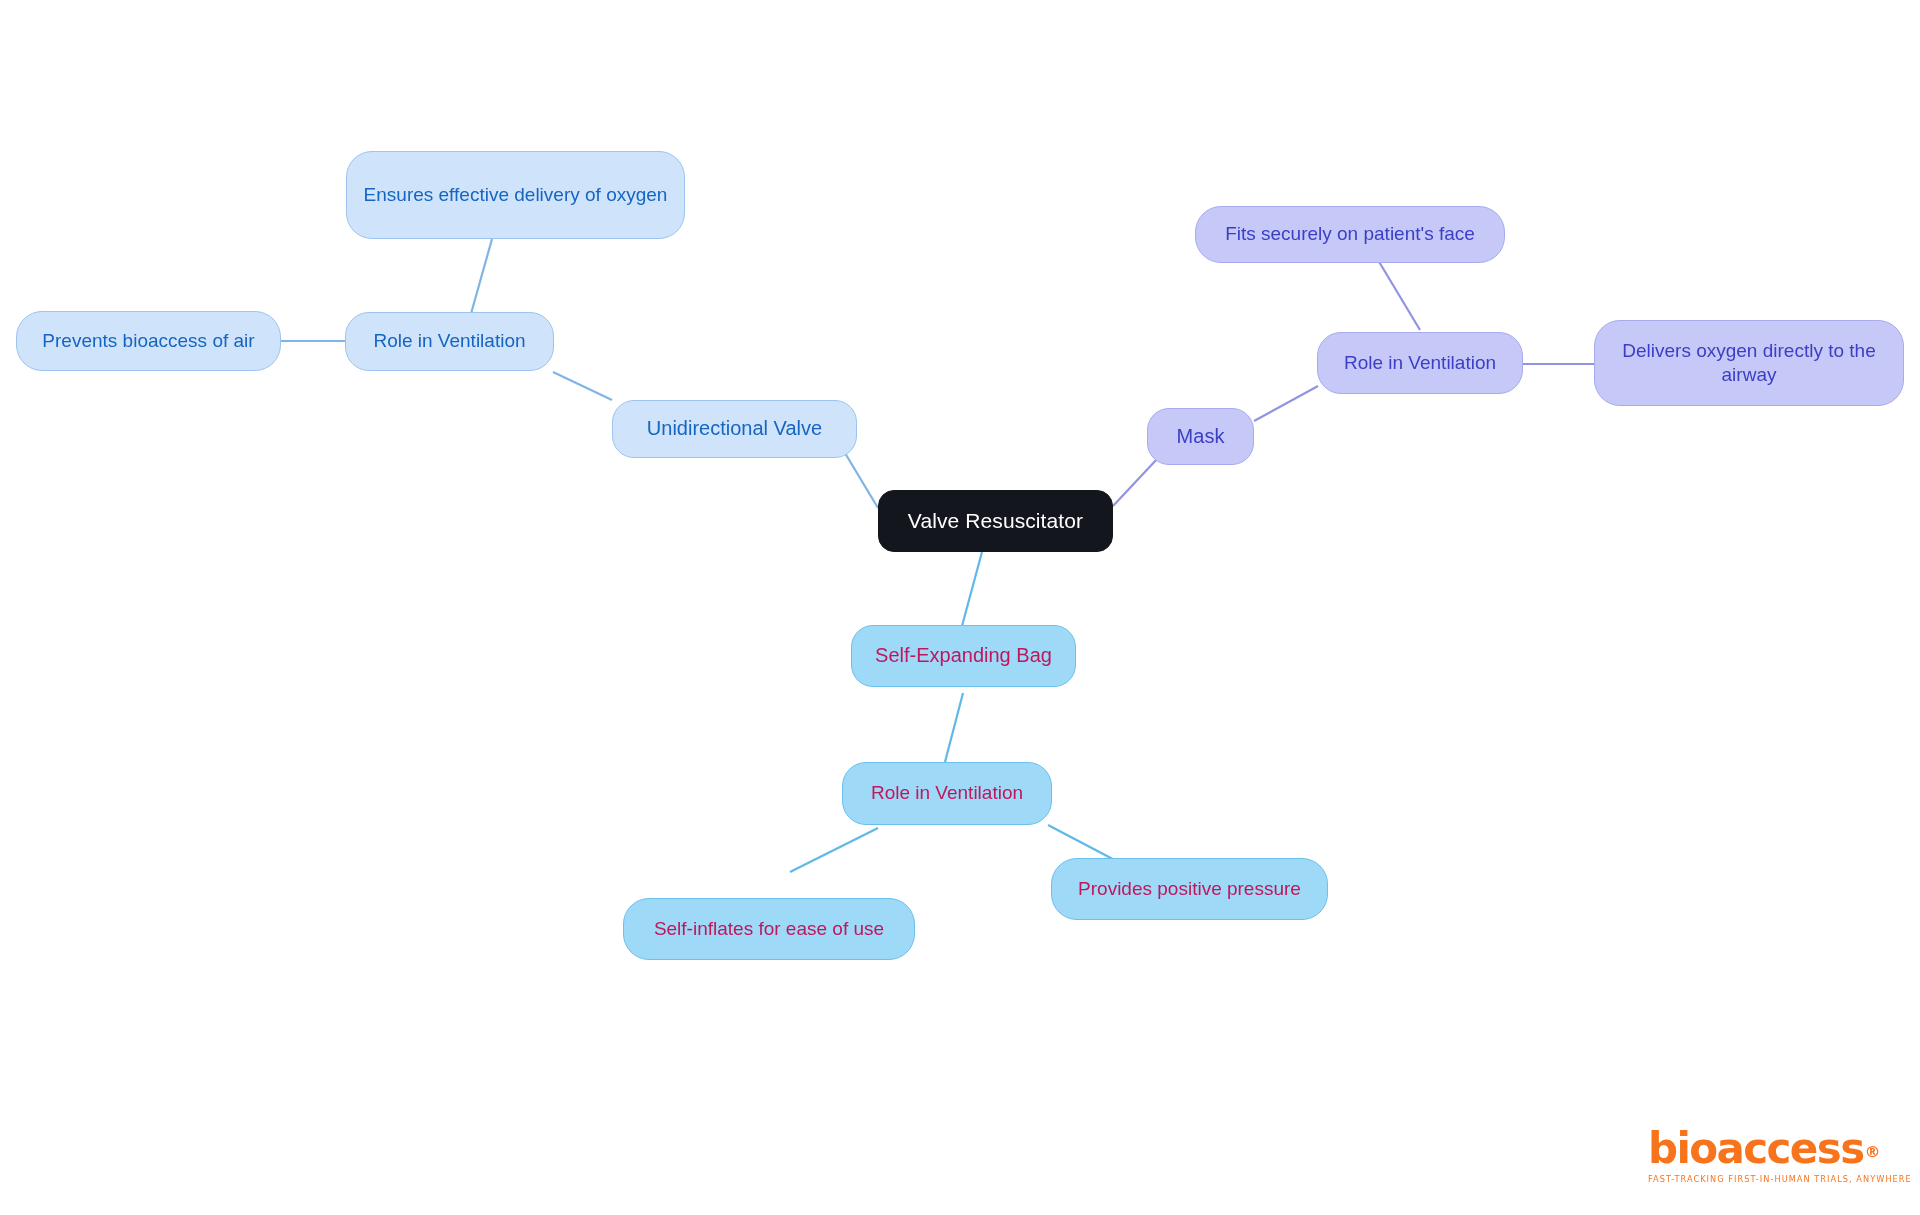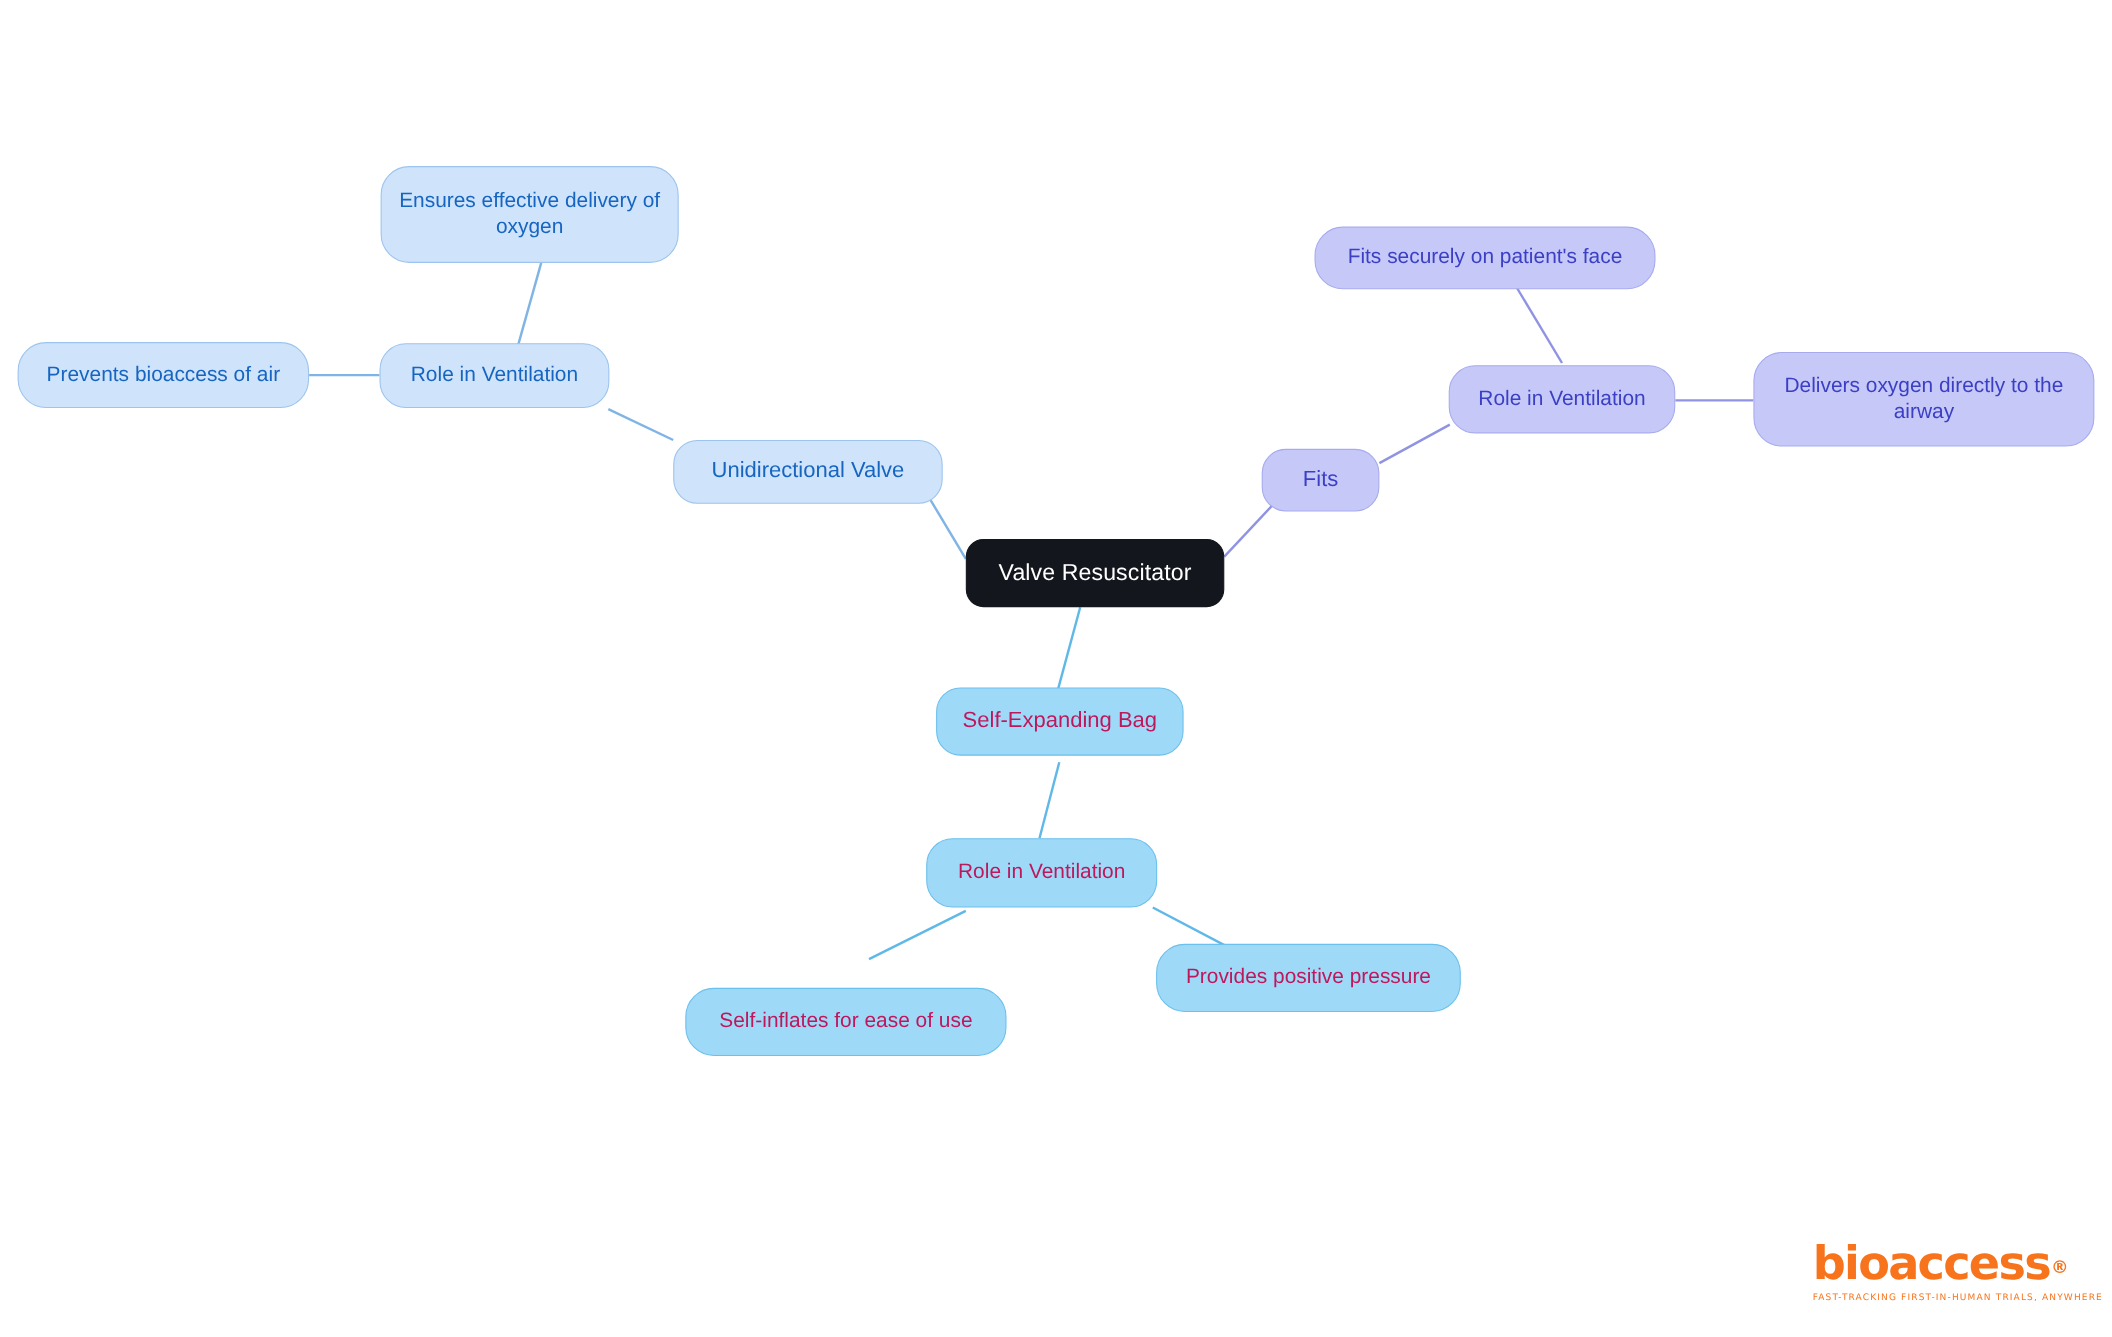--- a/index.html
+++ b/index.html
@@ -150,30 +150,30 @@
   </div>
 
   <div class="node b-valve lvl1" style="left:612px; top:400px; width:245px; height:58px;">
     <span class="node-label">Unidirectional Valve</span>
   </div>
 
   <div class="node b-valve lvl2" style="left:345px; top:312px; width:209px; height:59px;">
     <span class="node-label">Role in Ventilation</span>
   </div>
 
-  <div class="node b-valve lvl3" style="left:346px; top:151px; width:271px; height:88px;">
+  <div class="node b-valve lvl3" style="left:346px; top:151px; width:339px; height:88px;">
     <span class="node-label">Ensures effective delivery of oxygen</span>
   </div>
 
   <div class="node b-valve lvl3" style="left:16px; top:311px; width:265px; height:60px;">
     <span class="node-label">Prevents bioaccess of air</span>
   </div>
 
   <div class="node b-mask lvl1" style="left:1147px; top:408px; width:107px; height:57px;">
-    <span class="node-label">Fits</span>
+    <span class="node-label">Mask</span>
   </div>
 
   <div class="node b-mask lvl2" style="left:1317px; top:332px; width:206px; height:62px;">
     <span class="node-label">Role in Ventilation</span>
   </div>
 
   <div class="node b-mask lvl3" style="left:1195px; top:206px; width:310px; height:57px;">
     <span class="node-label">Fits securely on patient's face</span>
   </div>
 

